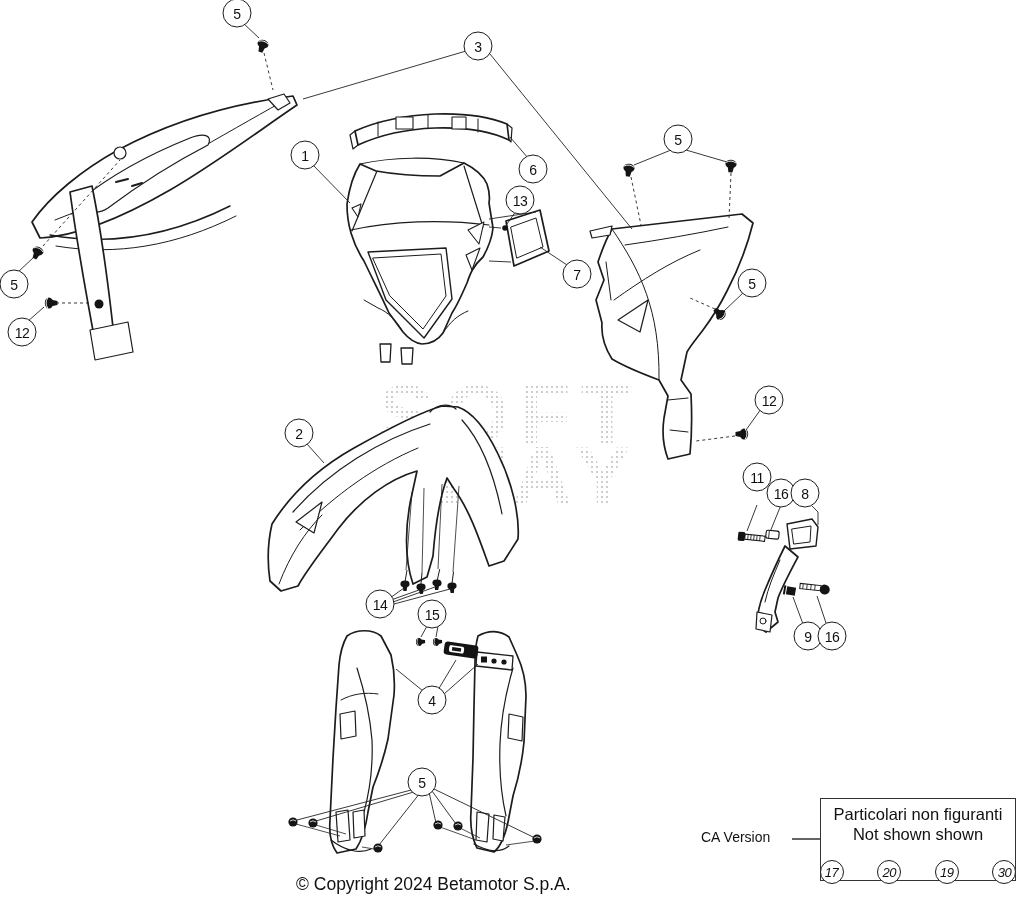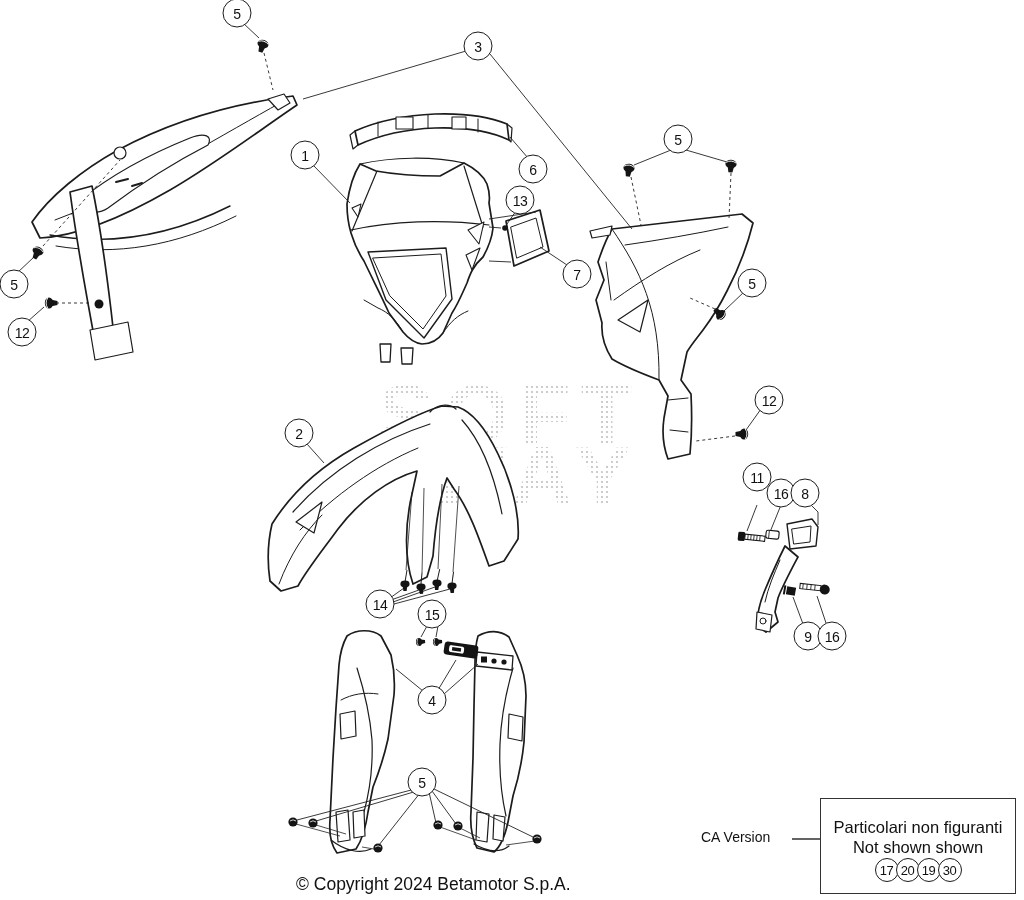--- a/index.html
+++ b/index.html
@@ -12,24 +12,24 @@
     position:absolute;width:27px;height:27px;border:1.7px solid #1c1c1c;border-radius:50%;
     background:#ffffff;display:flex;align-items:center;justify-content:center;
     font-size:14px;line-height:1;transform:translate(-50%,-50%);z-index:5;
     letter-spacing:-0.5px;
   }
   .ca-label{
     position:absolute;left:701px;top:829px;font-size:14px;white-space:nowrap;z-index:4;
   }
   .notebox{
     position:absolute;left:820px;top:798px;width:194px;height:76px;
-    border:1.6px solid #333;background:#fff;text-align:center;padding-top:18px;z-index:4;
+    border:1.6px solid #333;background:#fff;text-align:center;padding-top:5px;z-index:4;
   }
   .notebox .nb-line{font-size:16.5px;line-height:1.22;white-space:nowrap;}
-  .nb-row{margin-top:1px;display:flex;justify-content:center;}
+  .nb-row{margin-top:16px;display:flex;justify-content:space-between;font-style:italic;}
   .nb-circ{
     width:22px;height:22px;border:1.4px solid #1c1c1c;border-radius:50%;background:#fff;
     display:flex;align-items:center;justify-content:center;font-size:13px;margin:0 -1.5px;
     letter-spacing:-0.5px;
   }
   .copyright{
     position:absolute;left:296px;top:874px;font-size:17.5px;font-weight:normal;
     white-space:nowrap;z-index:4;
   }
 </style>

